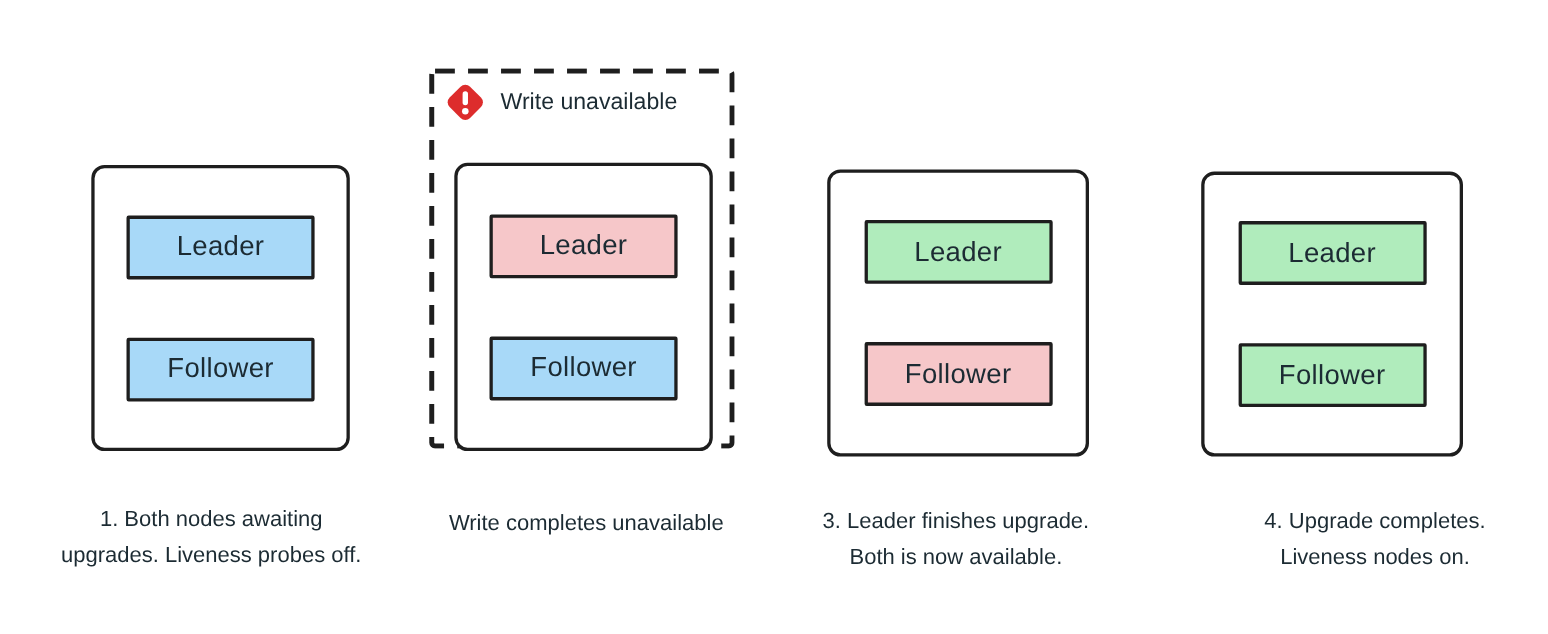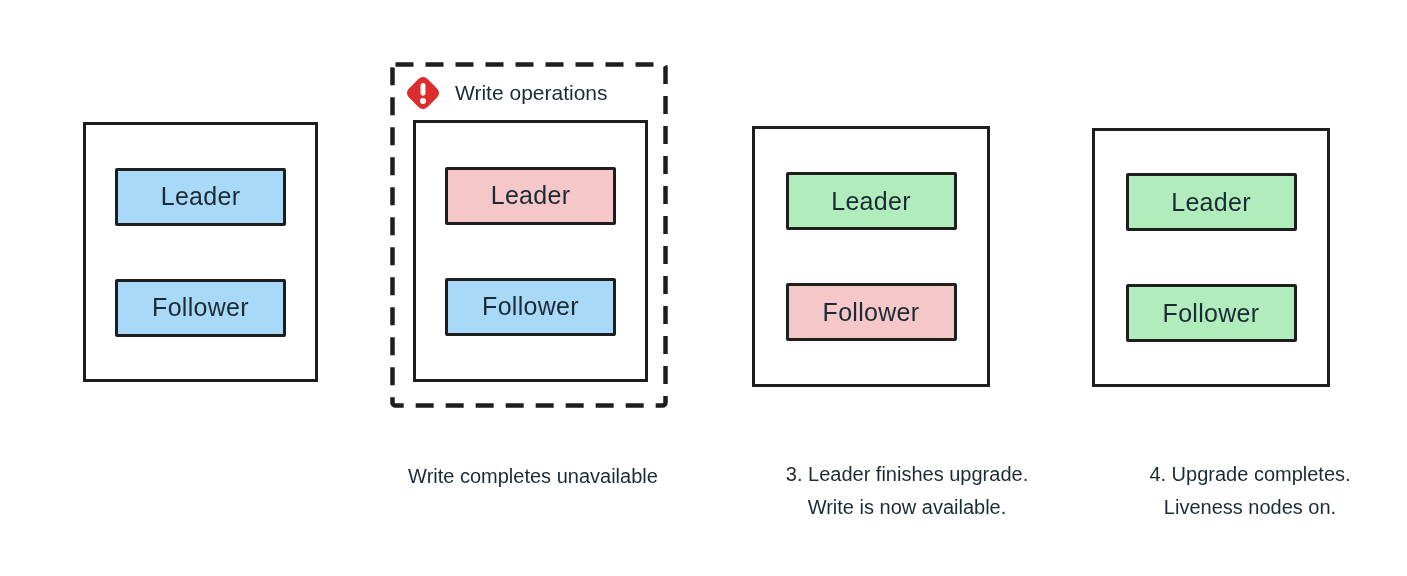--- a/index.html
+++ b/index.html
@@ -7,28 +7,29 @@
     position:relative;
     width:1407px;height:576px;
     background:#ffffff;
     font-family:"Liberation Sans","DejaVu Sans",sans-serif;
     color:#1c2b33;
     overflow:hidden;
   }
   .stage{
     position:absolute;
     border:3px solid #1e1e1e;
-    border-radius:0;
+    border-radius:12px;
     background:#ffffff;
     display:flex;
     flex-direction:column;
     align-items:center;
     justify-content:center;
     gap:53px;
     box-sizing:border-box;
+    margin-top:28px;
   }
   .node{
     width:171px;height:58px;
     box-sizing:border-box;
     border:3px solid #1e1e1e;
     border-radius:2px;
     display:flex;align-items:center;justify-content:center;
     font-size:25px;
     font-weight:500;
     color:#1c2b33;
@@ -72,46 +73,50 @@
   <svg class="dashed-svg" style="left:390px;top:62px;" width="278" height="346" viewBox="0 0 278 346">
     <rect x="2.5" y="2.5" width="273" height="341" rx="3" fill="none" stroke="#1e1e1e" stroke-width="4.5" stroke-dasharray="18 12"></rect>
   </svg>
 
   <div class="alert-row" style="left:402px;top:71px;">
     <svg width="42" height="42" viewBox="0 0 48 48">
       <rect x="9" y="9" width="30" height="30" rx="7" transform="rotate(45 24 24)" fill="#dd2c2c"></rect>
       <rect x="21.2" y="12.5" width="5.6" height="14.5" rx="2.8" fill="#ffffff"></rect>
       <circle cx="24" cy="33.2" r="3.4" fill="#ffffff"></circle>
     </svg>
-    <span class="alert-label">Write operations</span>
+    <span class="alert-label">Write unavailable</span>
   </div>
 
   <div class="stage" style="left:413px;top:120px;width:235px;height:262px;">
     <div class="node state-pink">Leader</div>
     <div class="node state-blue">Follower</div>
   </div>
 
   <div class="stage" style="left:752px;top:126px;width:238px;height:261px;">
     <div class="node state-green">Leader</div>
     <div class="node state-pink">Follower</div>
   </div>
 
   <div class="stage" style="left:1092px;top:128px;width:238px;height:259px;">
     <div class="node state-green">Leader</div>
     <div class="node state-green">Follower</div>
   </div>
 
+  <div class="caption" style="left:12px;top:456px;">
+    <div>1. Both nodes awaiting</div>
+    <div>upgrades. Liveness probes off.</div>
+  </div>
 
   <div class="caption" style="left:353px;top:460px;">
     <div>Write completes unavailable</div>
   </div>
 
-  <div class="caption" style="left:727px;top:458px;">
+  <div class="caption" style="left:689px;top:458px;">
     <div>3. Leader finishes upgrade.</div>
-    <div>Write is now available.</div>
+    <div>Both is now available.</div>
   </div>
 
   <div class="caption" style="left:1070px;top:458px;">
     <div>4. Upgrade completes.</div>
     <div>Liveness nodes on.</div>
   </div>
 
 </div>
 
 </body></html>

